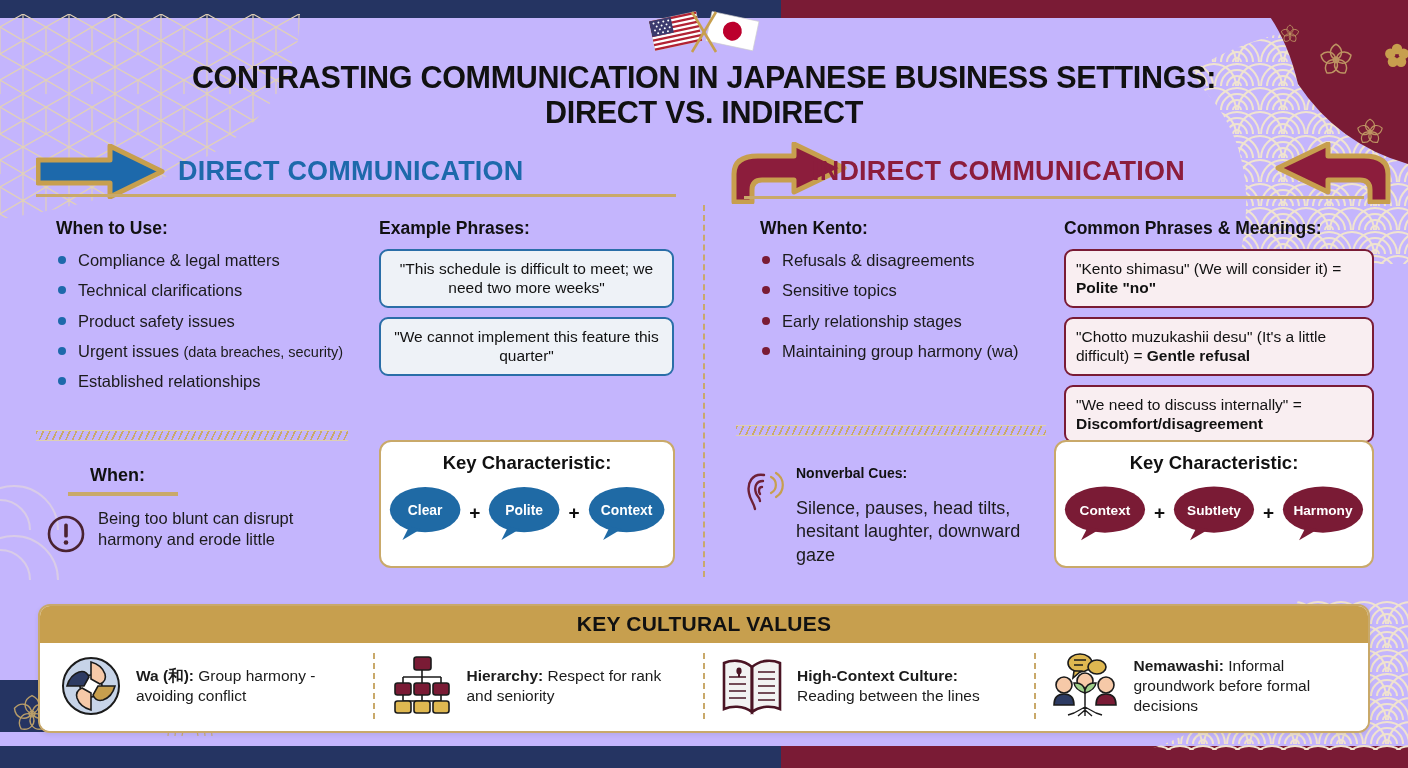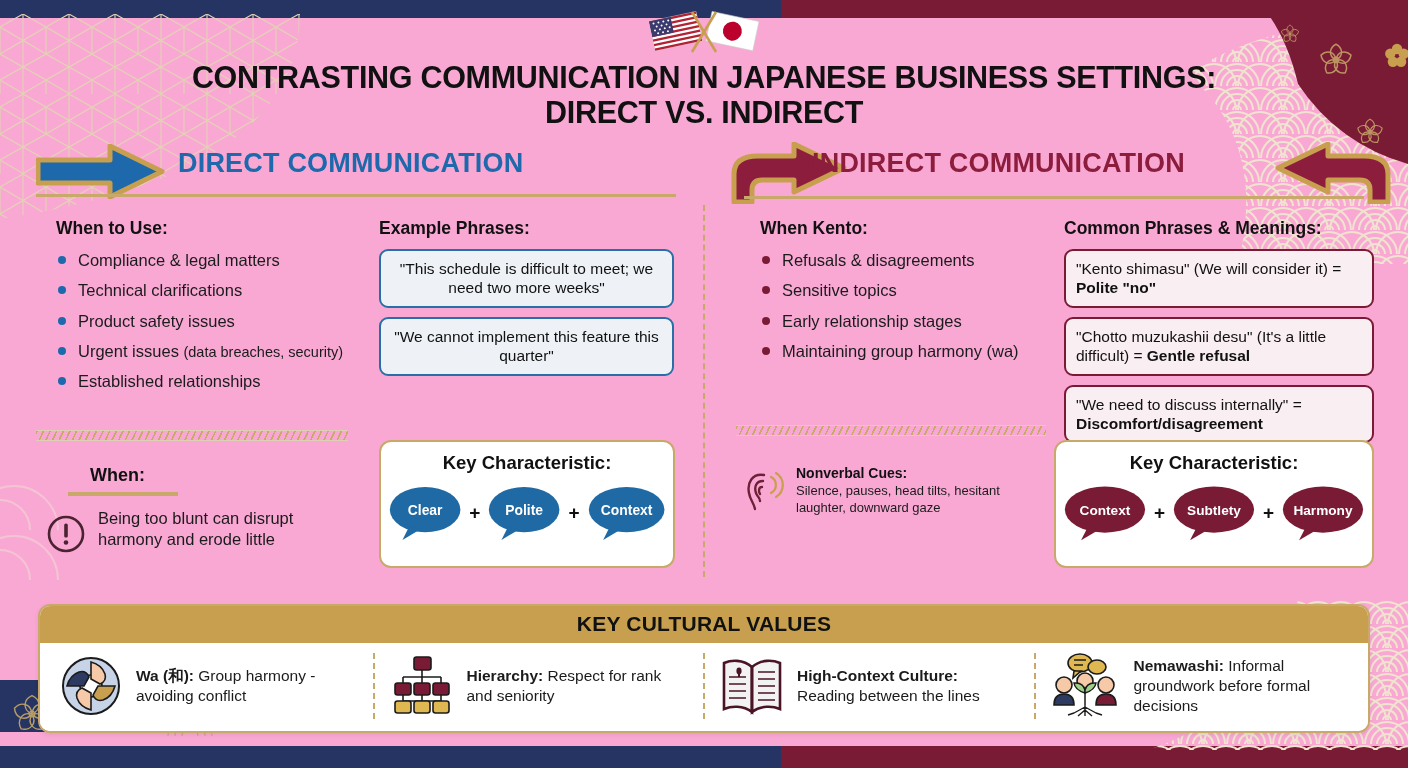--- a/index.html
+++ b/index.html
@@ -3,21 +3,21 @@
 <meta charset="utf-8">
 <style>
   * { box-sizing: border-box; margin: 0; padding: 0; }
   body {
     width: 1408px; height: 768px;
     font-family: "Liberation Sans", sans-serif;
     background: #ffffff;
     overflow: hidden;
     position: relative;
   }
-  .poster { position: absolute; inset: 0; background: #f9a8d4; overflow: hidden; }
+  .poster { position: absolute; inset: 0; background: #c4b5fd; overflow: hidden; }
 
   
   .rail { position: absolute; left: 0; width: 100%; height: 18px; display: flex; z-index: 1; }
   .rail-top { top: 0; }
   .rail-bot { bottom: 0; height: 22px; }
   .rail .navy { flex: 0 0 55.5%; background: #253462; }
   .rail .maroon { flex: 1; background: #7a1b35; }
   .rail-bot .navy { flex: 0 0 55.5%; background: #253462; }
   .rail-bot .maroon { background: #7a1b35; }
 
@@ -43,21 +43,21 @@
   .col { position: relative; width: 704px; }
   .vdivider {
     position: absolute; left: 703px; top: 205px; width: 0; height: 372px;
     border-left: 2px dashed #c9a96a; z-index: 5;
   }
 
   
   .colhead { position: relative; height: 62px; }
   .colhead .arrow-left-wrap { position: absolute; left: 36px; top: 4px; }
   .colhead h2 {
-    position: absolute; top: 8px; font-size: 27px; font-weight: bold;
+    position: absolute; top: 16px; font-size: 27px; font-weight: bold;
     letter-spacing: 0.2px;
   }
   .h2-direct { left: 178px; color: #1d69ab; }
   .h2-indirect { left: 108px; color: #8c1d3c; }
   .underline-gold {
     position: absolute; height: 3px; background: #c9a96a;
   }
 
   
   .sec-title { font-size: 17.5px; font-weight: bold; color: #111; margin-bottom: 10px; }
@@ -101,21 +101,21 @@
     border: 2px solid #c9a96a; border-radius: 12px; background: #fff;
     padding: 10px 8px 8px 8px; text-align: center;
   }
   .keychar-title { font-size: 18.5px; font-weight: bold; color: #111; margin-bottom: 4px; }
   .bubbles { display: flex; align-items: center; justify-content: center; gap: 5px; }
   .plus { font-size: 19px; font-weight: bold; color: #111; padding: 0 3px; }
 
   
   .nonverbal { display: flex; gap: 12px; align-items: flex-start; }
   .nv-title { font-size: 14px; font-weight: bold; color: #111; }
-  .nv-text { font-size: 13px; line-height: 1.3; color: #1b1b1b; margin-top: 2px; }
+  .nv-text { font-size: 18px; line-height: 1.3; color: #1b1b1b; margin-top: 16px; }
 
   
   .values {
     position: absolute; left: 38px; right: 38px; bottom: 35px; z-index: 6;
     border: 2px solid #c9a96a; border-radius: 12px; overflow: hidden;
     background: #fff; box-shadow: 0 2px 5px rgba(0,0,0,.08);
   }
   .values-head {
     background: #c79f4e; text-align: center; padding: 6px 0 7px 0;
     font-size: 21px; font-weight: bold; color: #111; letter-spacing: .2px;

